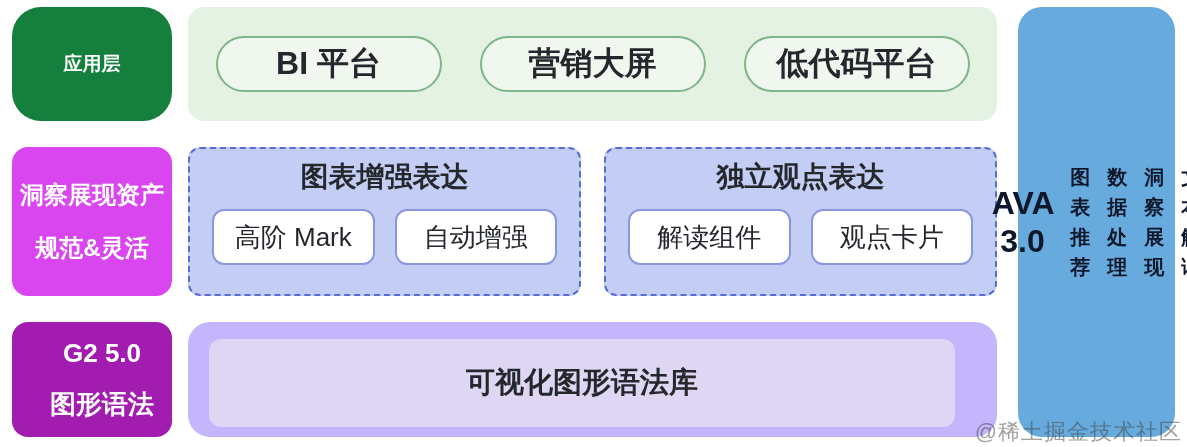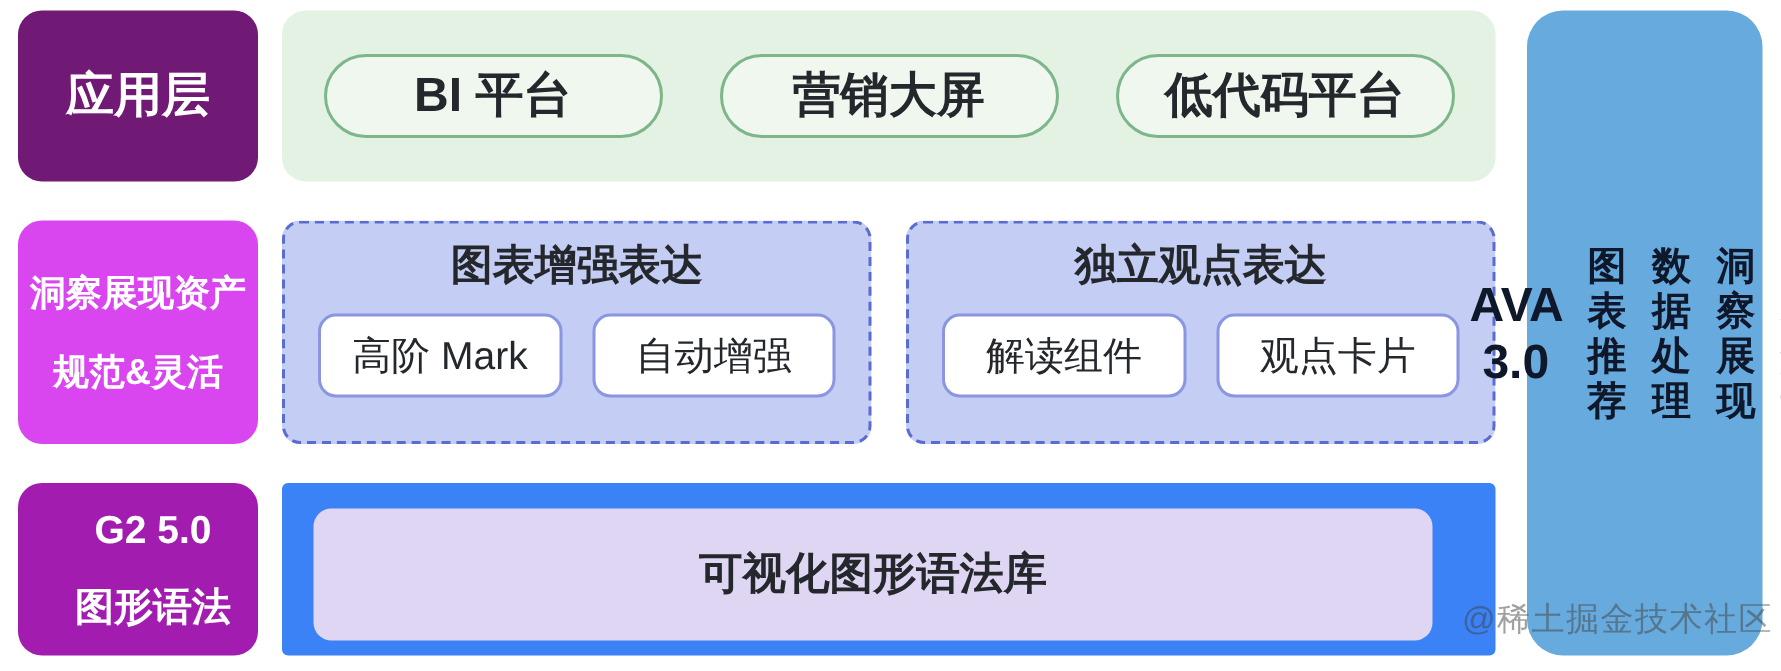--- a/index.html
+++ b/index.html
@@ -27,21 +27,21 @@
   .label-box {
     border-radius: 16px;
     display: flex;
     flex-direction: column;
     align-items: center;
     justify-content: center;
     color: #ffffff;
     font-weight: bold;
     text-align: center;
   }
-  .label-app     { grid-column: 1; grid-row: 1; background: #701a75; font-size: 32px; }
+  .label-app     { grid-column: 1; grid-row: 1; background: #15803d; font-size: 19px; border-radius: 29px; }
   .label-insight { grid-column: 1; grid-row: 2; background: #d946ef; font-size: 24px; gap: 21px; }
   .label-g2      { grid-column: 1; grid-row: 3; background: #a21caf; font-size: 26px; gap: 18px; padding-left: 20px; }
 
   
   .apps-container {
     grid-column: 3; grid-row: 1;
     background: #e4f2e3;
     border-radius: 16px;
     display: flex;
     align-items: center;
@@ -99,22 +99,22 @@
     display: flex;
     align-items: center;
     justify-content: center;
     font-size: 26px;
     color: #24272c;
   }
 
   
   .grammar-outer {
     grid-column: 3; grid-row: 3;
-    background: #3b82f6;
-    border-radius: 4px;
+    background: #c4b5fd;
+    border-radius: 22px;
     position: relative;
   }
   .grammar-inner {
     position: absolute;
     left: 21px; right: 42px; top: 17px; bottom: 10px;
     background: #ded6f3;
     border-radius: 12px;
     display: flex;
     align-items: center;
     justify-content: center;
@@ -130,27 +130,27 @@
     border-radius: 24px;
     display: flex;
     align-items: center;
     justify-content: center;
     gap: 17px;
     color: #0f172a;
     font-weight: bold;
     text-align: center;
   }
   .right-title { font-size: 32px; line-height: 38px; }
-  .right-item  { font-size: 26px; line-height: 30px; }
+  .right-item  { font-size: 20px; line-height: 30px; }
 
   
   .watermark {
     position: absolute;
     right: 5px;
-    bottom: 19px;
+    bottom: 0;
     font-size: 22px;
     color: rgba(66, 66, 66, 0.5);
     letter-spacing: 1px;
     pointer-events: none;
     z-index: 10;
   }
 </style>
 </head>
 <body>
 

